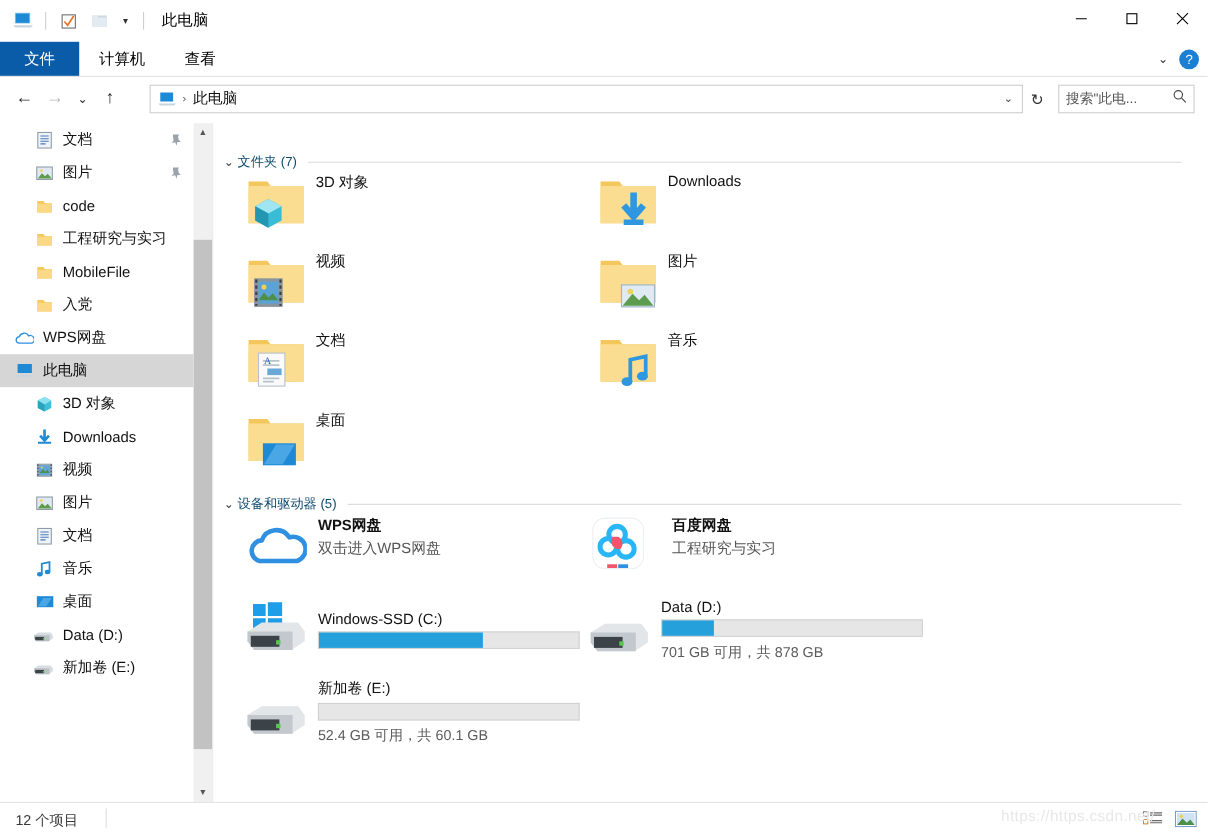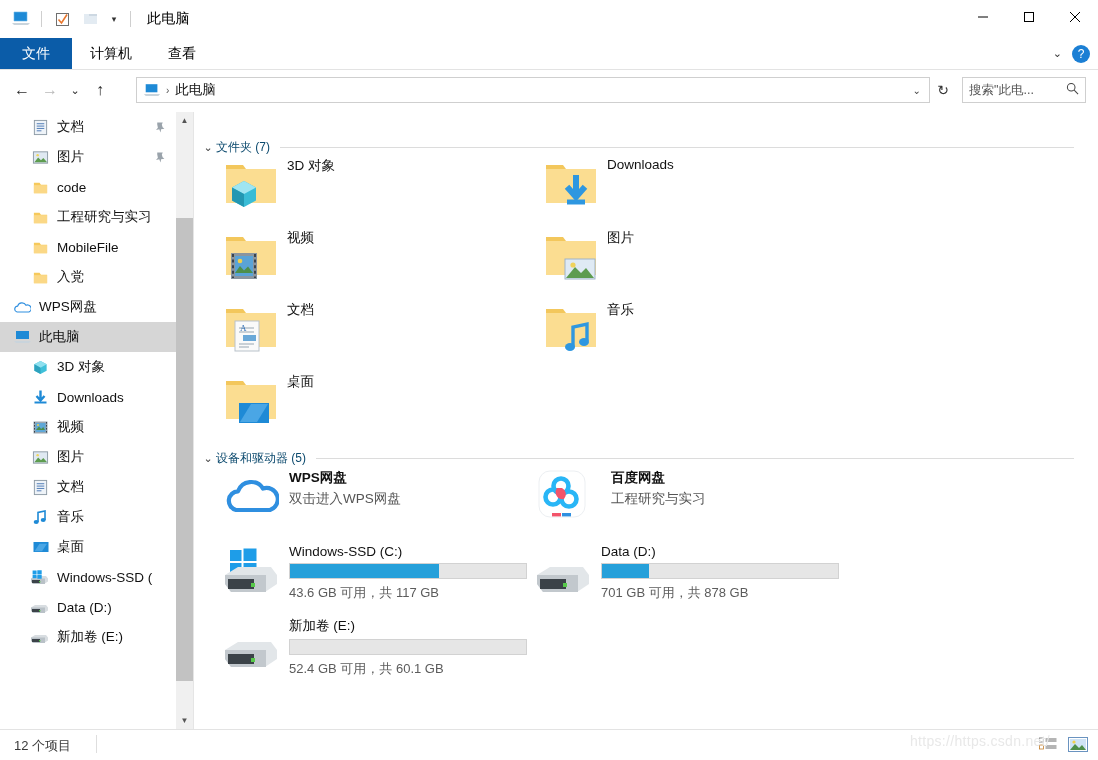--- a/index.html
+++ b/index.html
@@ -400,33 +400,20 @@
         <span class="nav-ico">
           <svg width="17" height="16" viewBox="0 0 17 16">
             <rect x="1.5" y="3" width="15" height="10" fill="#1e8ad6"></rect>
             <path d="M2.5 12.2l5-7.5h7.5l-5 7.5z" fill="#4aa6e5"></path>
           </svg>
         </span>
         <span>桌面</span>
       </div>
       <div class="nav-item" style="padding-left: 30px;">
         <span class="nav-ico">
-          <svg width="20" height="17" viewBox="0 0 20 17">
-            <path d="M1 9.5l4-2.5h11l2 2.5v3l-4 2.5H3l-2-2.5z" fill="#d8dde1"></path>
-            <path d="M1 9.5h14v5.5H3l-2-2.5z" fill="#b9c1c7"></path>
-            <rect x="2" y="11" width="8" height="3" fill="#3b4248"></rect>
-            <rect x="9" y="12" width="1.4" height="1.4" fill="#57c94a"></rect>
-            <path d="M2.6 1.5h4v4h-4zM7.3 1.2h4.4v4.3H7.3z" fill="#1e9de8"></path>
-            <path d="M2.6 6.1h4v3.2h-4zM7.3 6.1h4.4v3.6H7.3z" fill="#1e9de8"></path>
-          </svg>
-        </span>
-        <span>Windows-SSD (</span>
-      </div>
-      <div class="nav-item" style="padding-left: 30px;">
-        <span class="nav-ico">
           <svg width="20" height="16" viewBox="0 0 20 16">
             <path d="M1 8.5l4-2.5h11l2 2.5v3l-4 2.5H3l-2-2.5z" fill="#d8dde1"></path>
             <path d="M1 8.5h14v5.5H3l-2-2.5z" fill="#b9c1c7"></path>
             <rect x="2" y="10" width="8" height="3" fill="#3b4248"></rect>
             <rect x="9" y="11" width="1.4" height="1.4" fill="#57c94a"></rect>
           </svg>
         </span>
         <span>Data (D:)</span>
       </div>
       <div class="nav-item" style="padding-left: 30px;">
@@ -569,21 +556,20 @@
               <path d="M2 30l13-8h33l6 8v9l-12 8H8l-6-8z" fill="#e2e6e9"></path>
               <path d="M2 30h41v17H8l-6-8z" fill="#c2c8cd"></path>
               <rect x="5" y="34" width="26" height="10" fill="#3b4248"></rect>
               <rect x="28" y="38" width="4" height="4" fill="#57c94a"></rect>
             </svg></span>
           <div class="drive-body">
             <div class="drive-name">Windows-SSD (C:)</div>
             <div class="bar-outer">
               <div class="bar-fill" style="width: 63%;"></div>
             </div>
-            <div class="drive-sub">43.6 GB 可用，共 117 GB</div>
           </div>
         </div>
         <div class="drive" style="left: 341px; top: 432px;">
           <span class="drive-ico"><svg width="60" height="52" viewBox="0 0 60 52">
               <path d="M2 30l13-8h33l6 8v9l-12 8H8l-6-8z" fill="#e2e6e9"></path>
               <path d="M2 30h41v17H8l-6-8z" fill="#c2c8cd"></path>
               <rect x="5" y="34" width="26" height="10" fill="#3b4248"></rect>
               <rect x="28" y="38" width="4" height="4" fill="#57c94a"></rect>
             </svg></span>
           <div class="drive-body">

